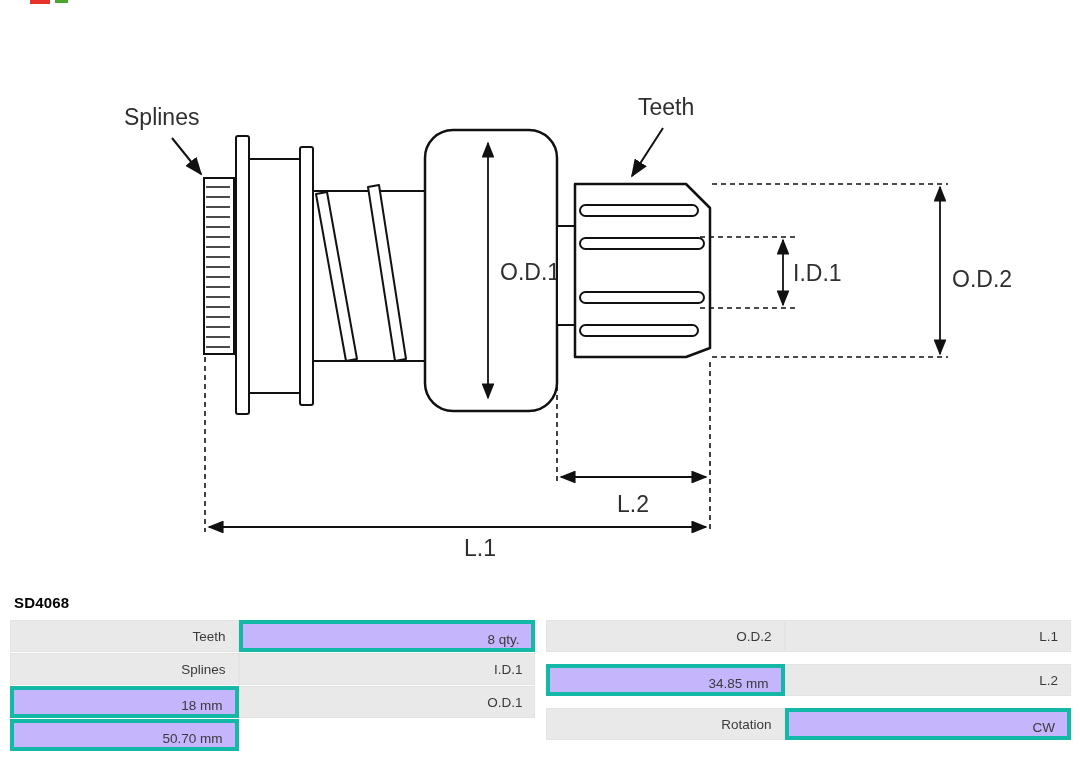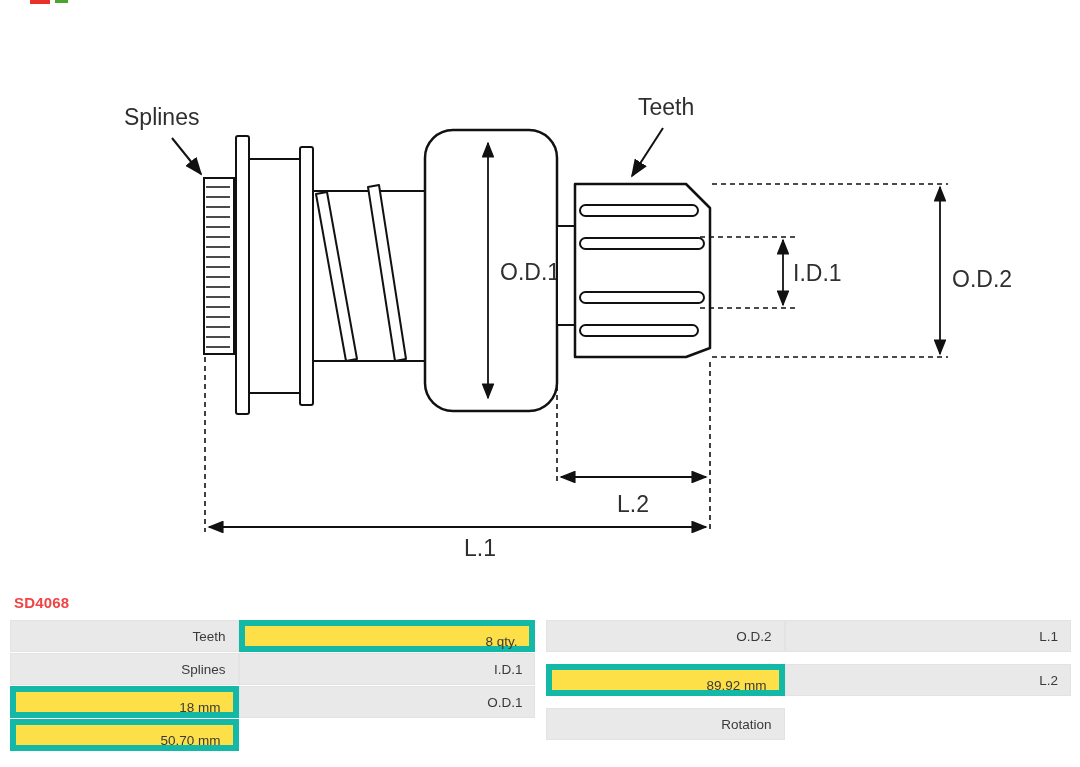--- a/index.html
+++ b/index.html
@@ -18,38 +18,38 @@
   svg.drawing text {
     font-family:"Liberation Sans", sans-serif;
     font-size:23px;
     fill:#2f2f2f;
   }
 
   .part-number {
     margin:14px 0 9px 14px;
     font-size:15px;
     font-weight:700;
-    color:#ef4444;
+    color:#000000;
     letter-spacing:.2px;
   }
 
   .spec-table { margin:0 9px 0 10px; display:flex; gap:10px; }
   .spec-col  { flex:1; display:grid; grid-template-columns:43.5% 56.5%; row-gap:1px; }
   .spec-col.right { grid-template-columns:45.5% 54.5%; }
   .cell {
     height:32px; line-height:32px;
     padding:0 12px;
     font-size:13.5px;
     color:#3a3a3a;
     text-align:right;
     box-sizing:border-box;
     white-space:nowrap;
   }
   .cell.label { background:#e9e9e9; border:1px solid #e3e3e3; }
-  .cell.value { background:#fde047; border:6px solid #14b8a6; }
+  .cell.value { background:#c4b5fd; border:4px solid #14b8a6; }
 </style>
 </head>
 <body>
 
 <div class="logo-fragment">
   <span class="logo-red"></span>
   <span class="logo-green"></span>
 </div>
 
 <svg class="drawing" width="1080" height="580" viewBox="0 0 1080 580">
@@ -142,17 +142,18 @@
     <div class="cell value">8 qty.</div>
     <div class="cell label">Splines</div>
     <div class="cell label">I.D.1</div>
     <div class="cell value">18 mm</div>
     <div class="cell label">O.D.1</div>
     <div class="cell value">50.70 mm</div>
   </div>
   <div class="spec-col right">
     <div class="cell label">O.D.2</div>
     <div class="cell label">L.1</div>
-    <div class="cell value">89.92 mm</div>
+    <div class="cell value">34.85 mm</div>
     <div class="cell label">L.2</div>
     <div class="cell label">Rotation</div>
+    <div class="cell value">CW</div>
   </div>
 </div>
 
 </body></html>

